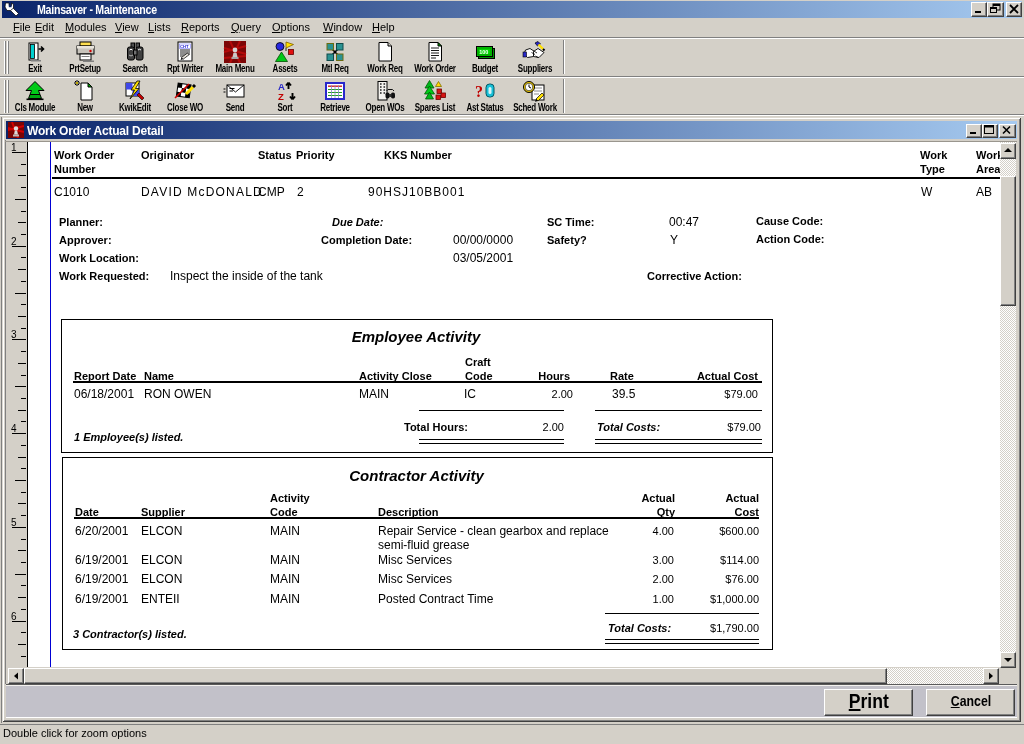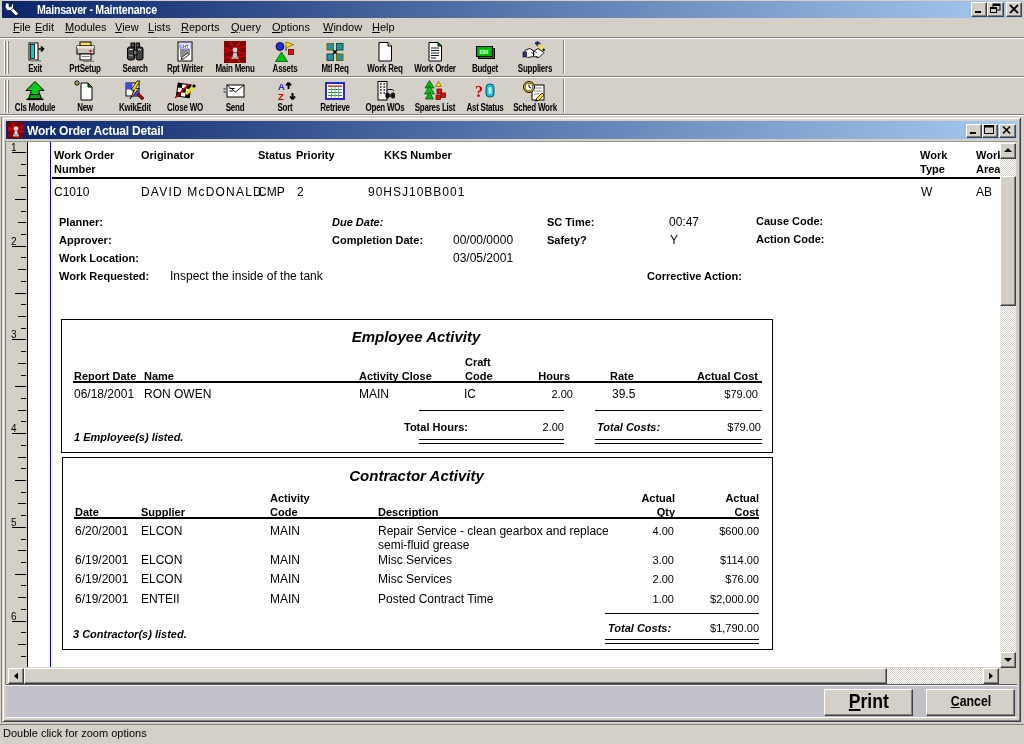--- a/index.html
+++ b/index.html
@@ -362,21 +362,21 @@
   <div class="val" style="left:340px;top:43px;letter-spacing:1px;">90HSJ10BB001</div>
   <div class="val" style="left:893px;top:43px;">W</div>
   <div class="val" style="left:948px;top:43px;">AB</div>
 
   <div class="lbl" style="left:31px;top:73px;">Planner:</div>
   <div class="lbl" style="left:31px;top:91px;">Approver:</div>
   <div class="lbl" style="left:31px;top:109px;">Work Location:</div>
   <div class="lbl" style="left:31px;top:127px;">Work Requested:</div>
   <div class="val" style="left:142px;top:127px;">Inspect the inside of the tank</div>
   <div class="lbl" style="left:304px;top:73px;font-style:italic;">Due Date:</div>
-  <div class="lbl" style="left:304px;top:91px;">Completion Date:</div>
+  <div class="lbl" style="left:293px;top:91px;">Completion Date:</div>
   <div class="val" style="left:425px;top:73px;margin-top:36px;">03/05/2001</div>
   <div class="val" style="left:425px;top:91px;">00/00/0000</div>
   <div class="lbl" style="left:519px;top:73px;">SC Time:</div>
   <div class="lbl" style="left:519px;top:91px;">Safety?</div>
   <div class="val" style="left:641px;top:73px;">00:47</div>
   <div class="val" style="left:642px;top:91px;">Y</div>
   <div class="lbl" style="left:728px;top:72px;">Cause Code:</div>
   <div class="lbl" style="left:728px;top:90px;">Action Code:</div>
   <div class="lbl" style="left:619px;top:127px;">Corrective Action:</div>
 
@@ -434,21 +434,21 @@
   <div class="val" style="left:113px;top:430px;">ELCON</div>
   <div class="val" style="left:242px;top:430px;">MAIN</div>
   <div class="val" style="left:350px;top:430px;">Misc Services</div>
   <div class="rval" style="left:546px;top:430px;width:100px;">2.00</div>
   <div class="rval" style="left:631px;top:430px;width:100px;">$76.00</div>
   <div class="val" style="left:47px;top:450px;">6/19/2001</div>
   <div class="val" style="left:113px;top:450px;">ENTEII</div>
   <div class="val" style="left:242px;top:450px;">MAIN</div>
   <div class="val" style="left:350px;top:450px;">Posted Contract Time</div>
   <div class="rval" style="left:546px;top:450px;width:100px;">1.00</div>
-  <div class="rval" style="left:631px;top:450px;width:100px;">$2,000.00</div>
+  <div class="rval" style="left:631px;top:450px;width:100px;">$1,000.00</div>
   <div class="hline" style="left:577px;top:471px;width:154px;"></div>
   <div class="lbl i" style="left:580px;top:479px;">Total Costs:</div>
   <div class="rval" style="left:631px;top:479px;width:100px;">$1,790.00</div>
   <div class="hline" style="left:577px;top:497px;width:154px;"></div>
   <div class="hline" style="left:577px;top:501px;width:154px;"></div>
   <div class="lbl i" style="left:45px;top:485px;">3 Contractor(s) listed.</div>
 </div>
 
 <div class="abs dither" style="left:1000px;top:142px;width:16px;height:526px;"></div>
 <div class="sbtn" style="left:1000px;top:143px;width:14px;height:14px;"><svg width="14" height="14" viewBox="0 0 14 14">

